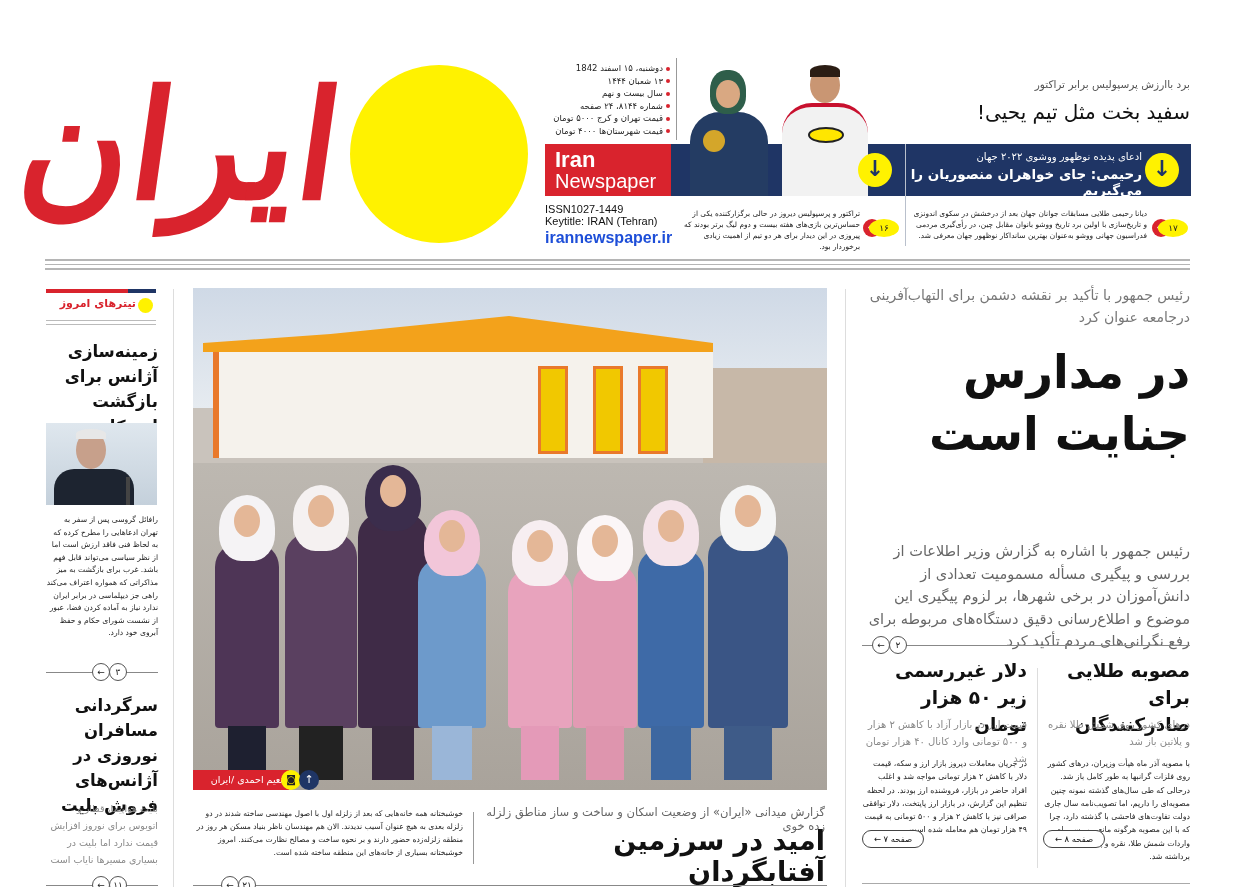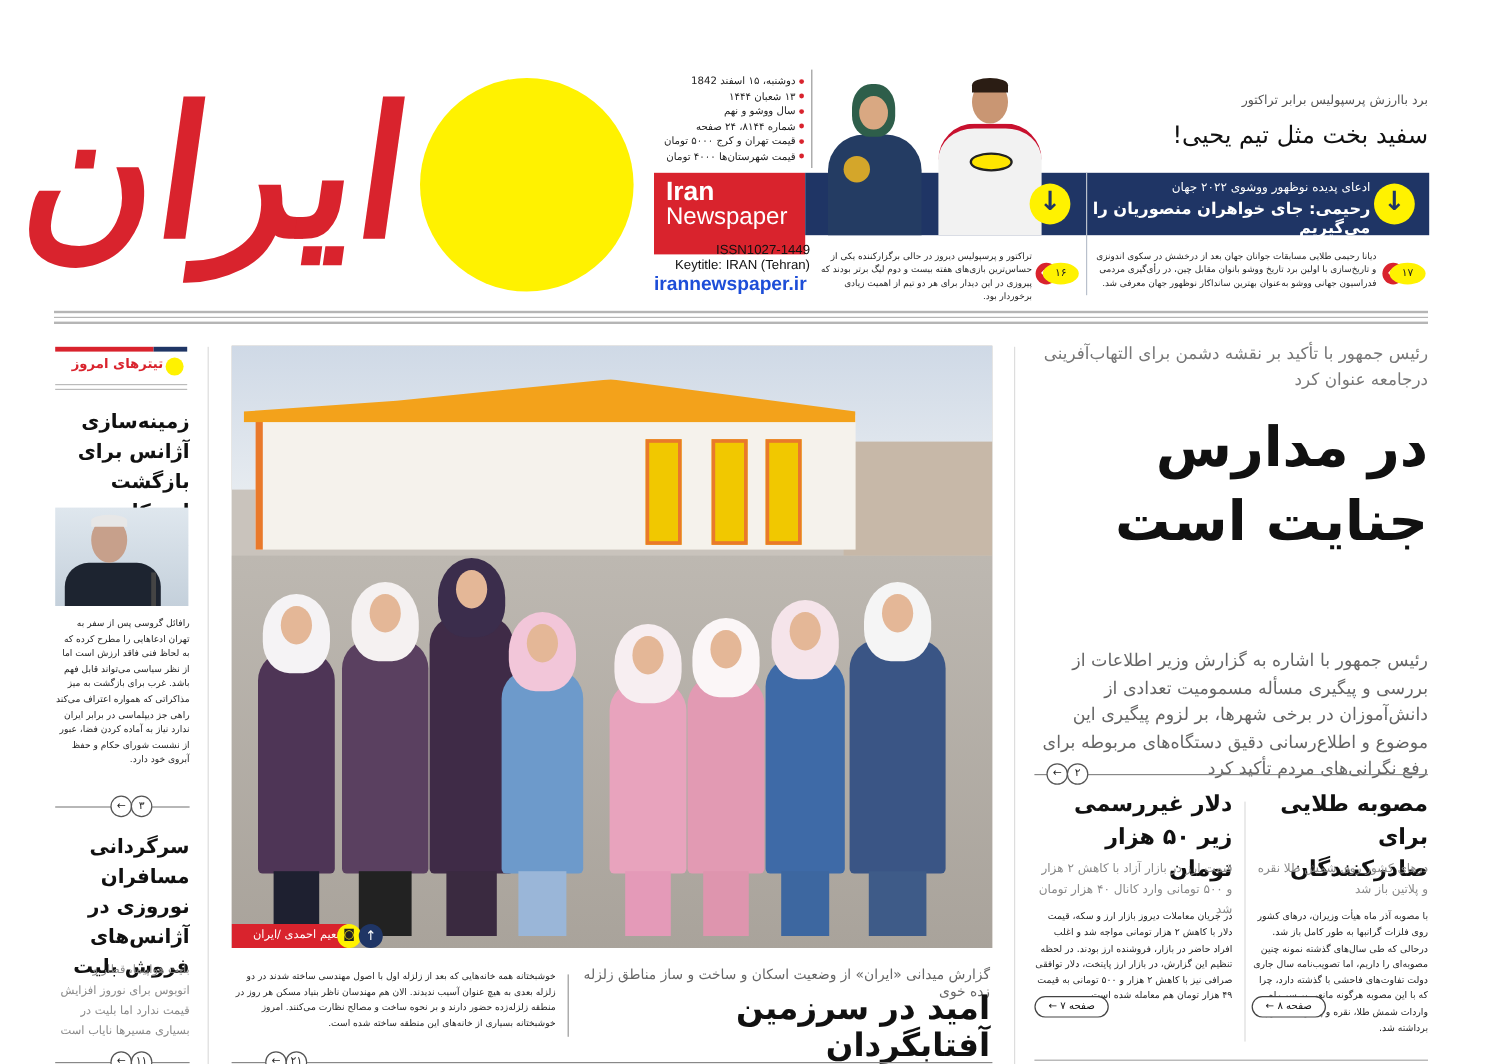--- a/index.html
+++ b/index.html
@@ -10,24 +10,24 @@
 
   
   .logo-text { left: 40px; top: 40px; width: 300px; height: 210px; color: #d9232d; font-family: "DejaVu Serif", serif; font-weight: bold; font-size: 150px; line-height: 210px; text-align: center; direction: rtl; letter-spacing: -6px; transform: skewX(-8deg); }
   .sun { left: 350px; top: 65px; width: 178px; height: 178px; border-radius: 50%; background: #fff200; }
 
   .dateline { left: 545px; top: 62px; width: 125px; font-size: 8.5px; line-height: 12.5px; color: #222; }
   .dateline li { list-style: none; white-space: nowrap; }
   .dateline .dot { display: inline-block; width: 4px; height: 4px; border-radius: 50%; background: #d9232d; margin-left: 3px; vertical-align: middle; }
   .vline-date { left: 676px; top: 58px; width: 1px; height: 82px; background: #999; }
 
-  .brand-box { left: 545px; top: 144px; width: 126px; height: 68px; background: #d9232d; color: #fff; font-family: "Liberation Sans", sans-serif; padding: 6px 0 0 10px; }
+  .brand-box { left: 545px; top: 144px; width: 126px; height: 52px; background: #d9232d; color: #fff; font-family: "Liberation Sans", sans-serif; padding: 6px 0 0 10px; }
   .brand-box .b1 { font-size: 22px; font-weight: bold; line-height: 20px; }
   .brand-box .b2 { font-size: 20px; line-height: 22px; }
-  .issn { left: 545px; top: 203px; width: 130px; font-family: "Liberation Sans", sans-serif; font-size: 11px; line-height: 12px; color: #111; text-align: right; }
+  .issn { left: 545px; top: 203px; width: 130px; font-family: "Liberation Sans", sans-serif; font-size: 11px; line-height: 12px; color: #111; }
   .site { left: 545px; top: 229px; font-family: "Liberation Sans", sans-serif; font-size: 16px; font-weight: bold; color: #1d4ed8; }
 
   .sport-band { left: 671px; top: 144px; width: 520px; height: 52px; background: #1f3565; }
   .photo-athletes { left: 680px; top: 65px; width: 190px; height: 131px; }
   .ath1 { position: absolute; left: 5px; top: 5px; width: 85px; height: 126px; }
   .ath1 .head { position:absolute; left: 25px; top: 0; width: 36px; height: 44px; border-radius: 45% 45% 40% 40%; background: #2e5e4a; }
   .ath1 .face { position:absolute; left: 31px; top: 10px; width: 24px; height: 28px; border-radius: 50%; background: #d9a882; }
   .ath1 .body { position:absolute; left: 5px; top: 42px; width: 78px; height: 84px; border-radius: 30px 30px 0 0; background: #243c63; }
   .ath1 .medal { position:absolute; left: 18px; top: 60px; width: 22px; height: 22px; border-radius: 50%; background: #d4a62a; }
   .ath2 { position: absolute; left: 100px; top: 0; width: 90px; height: 131px; }
@@ -115,21 +115,21 @@
 </style>
 </head>
 <body>
 
 <div class="abs logo-text">ایران</div>
 <div class="abs sun"></div>
 
 <ul class="abs dateline rtl">
   <li><span class="dot"></span><span>دوشنبه، ۱۵ اسفند 1842</span></li>
   <li><span class="dot"></span><span>۱۳ شعبان ۱۴۴۴</span></li>
-  <li><span class="dot"></span><span>سال ووشو و نهم</span></li>
+  <li><span class="dot"></span><span>سال بیست و نهم</span></li>
   <li><span class="dot"></span><span>شماره ۸۱۴۴، ۲۴ صفحه</span></li>
   <li><span class="dot"></span><span>قیمت تهران و کرج ۵۰۰۰ تومان</span></li>
   <li><span class="dot"></span><span>قیمت شهرستان‌ها ۴۰۰۰ تومان</span></li>
 </ul>
 <div class="abs vline-date"></div>
 
 <div class="abs brand-box">
   <div class="b1">Iran</div>
   <div class="b2">Newspaper</div>
 </div>

